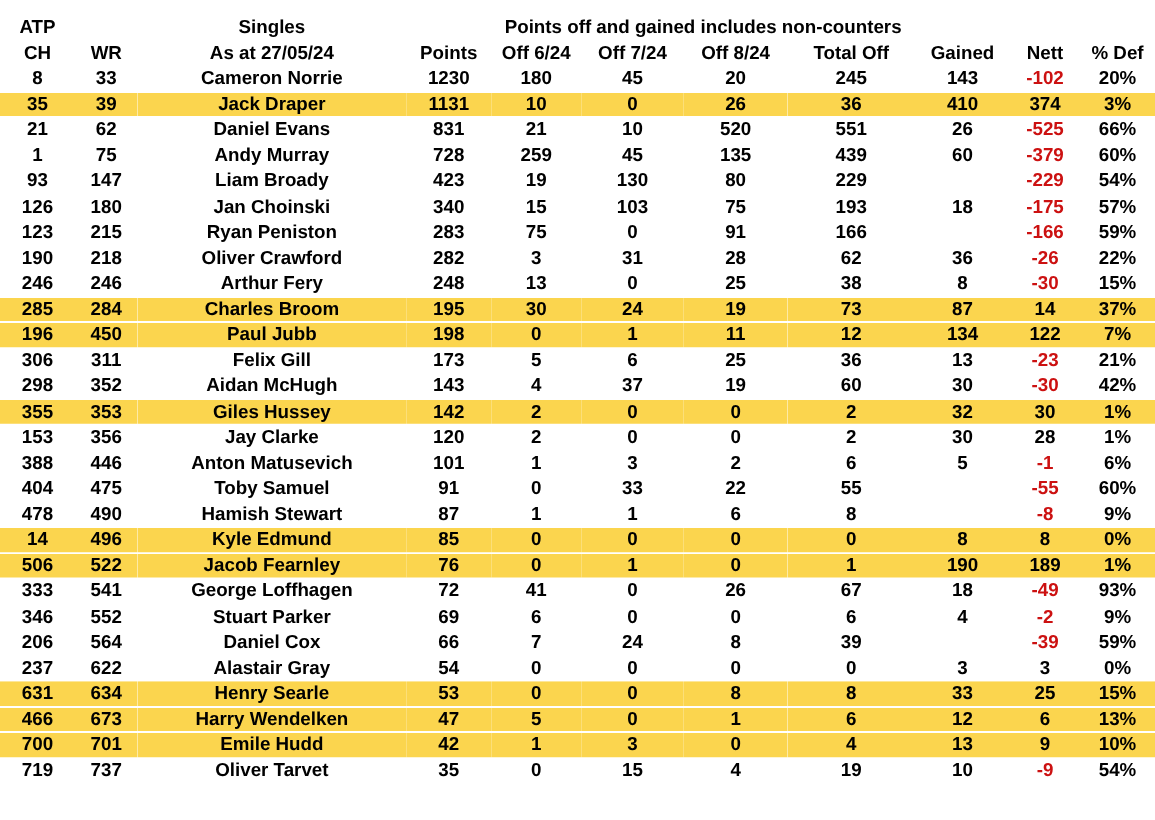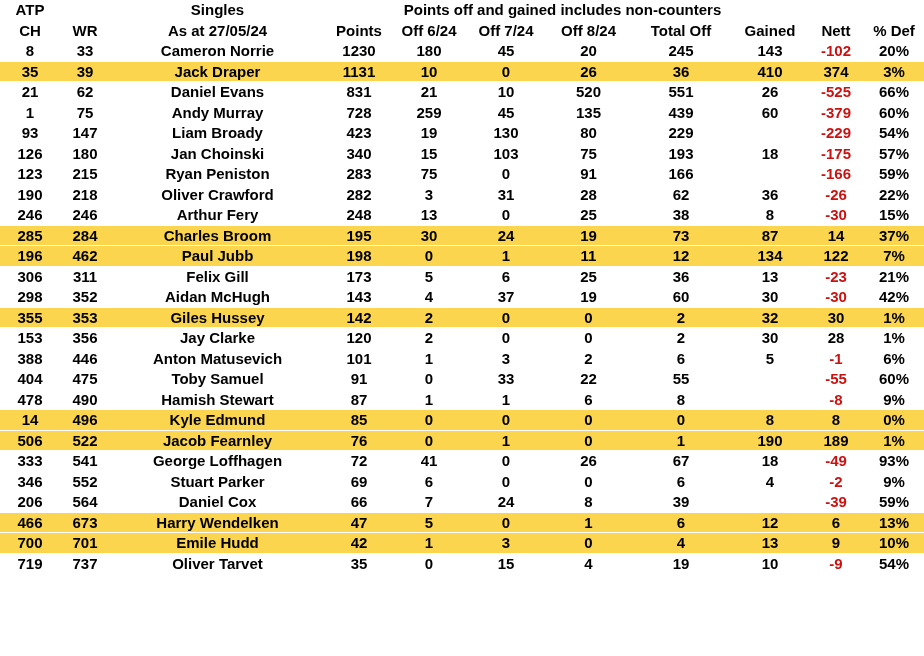--- a/index.html
+++ b/index.html
@@ -9,20 +9,21 @@
     font-family: "Liberation Sans", sans-serif;
     font-weight: bold;
     color: #000;
     overflow: hidden;
   }
   :root { --hl: #FBD54E; --neg: #CC1111; }
   table.rankings {
     border-collapse: collapse;
     table-layout: fixed;
     width: 924px;
+    margin-top: 12px;
   }
   th, td {
     padding: 0;
     text-align: center;
     font-size: 15px;
     font-weight: bold;
     height: 19.5px;
     line-height: 19.5px;
     white-space: nowrap;
     overflow: hidden;
@@ -198,21 +199,21 @@
           <td>30</td>
           <td>24</td>
           <td>19</td>
           <td>73</td>
           <td>87</td>
           <td>14</td>
           <td>37%</td>
         </tr>
         <tr class="hl">
           <td>196</td>
-          <td>462</td>
+          <td>450</td>
           <td>Paul Jubb</td>
           <td>198</td>
           <td>0</td>
           <td>1</td>
           <td>11</td>
           <td>12</td>
           <td>134</td>
           <td>122</td>
           <td>7%</td>
         </tr>
@@ -365,20 +366,46 @@
           <td>Daniel Cox</td>
           <td>66</td>
           <td>7</td>
           <td>24</td>
           <td>8</td>
           <td>39</td>
           <td></td>
           <td class="neg">-39</td>
           <td>59%</td>
         </tr>
+        <tr>
+          <td>237</td>
+          <td>622</td>
+          <td>Alastair Gray</td>
+          <td>54</td>
+          <td>0</td>
+          <td>0</td>
+          <td>0</td>
+          <td>0</td>
+          <td>3</td>
+          <td>3</td>
+          <td>0%</td>
+        </tr>
+        <tr class="hl">
+          <td>631</td>
+          <td>634</td>
+          <td>Henry Searle</td>
+          <td>53</td>
+          <td>0</td>
+          <td>0</td>
+          <td>8</td>
+          <td>8</td>
+          <td>33</td>
+          <td>25</td>
+          <td>15%</td>
+        </tr>
         <tr class="hl">
           <td>466</td>
           <td>673</td>
           <td>Harry Wendelken</td>
           <td>47</td>
           <td>5</td>
           <td>0</td>
           <td>1</td>
           <td>6</td>
           <td>12</td>

